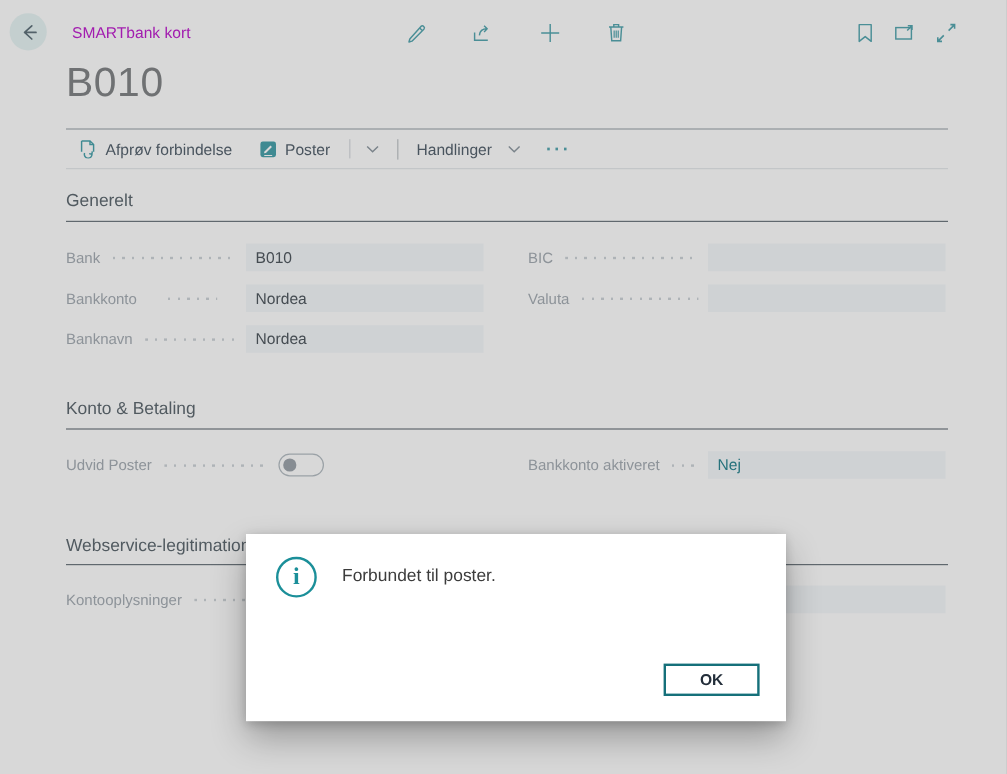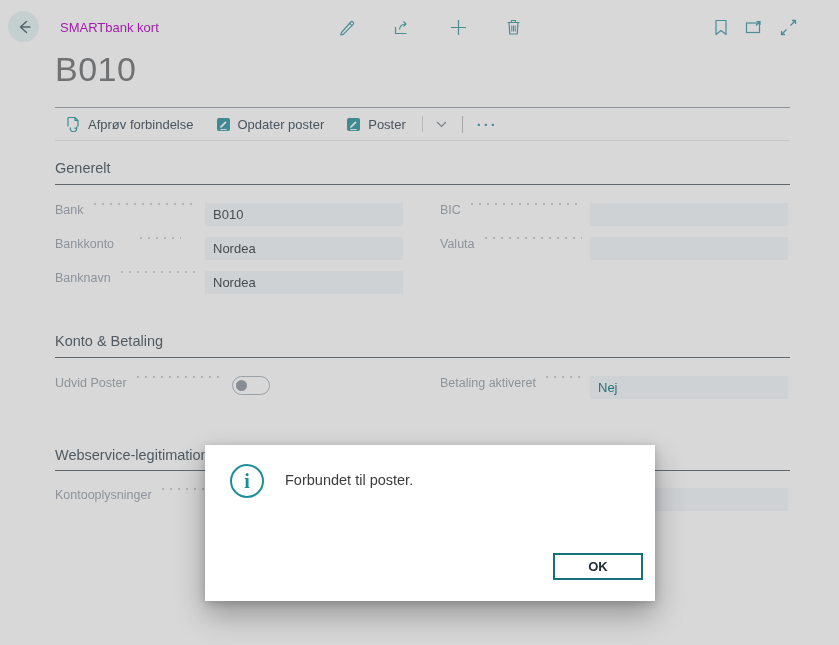--- a/index.html
+++ b/index.html
@@ -26,41 +26,41 @@
     font-size:13px;color:#49545e;white-space:nowrap;}
   .ab-item .ab-ic{color:#3f8a92;display:flex;}
   .ab-chev{color:#7a838a;display:flex;margin-left:6px;}
   .ab-split{width:1px;height:16px;background:#b7babd;margin-left:9px;}
   .ab-divider{width:1px;height:17px;background:#a3a7aa;margin:0 4px;}
   .ab-more{color:#4a8e96;font-size:15px;font-weight:bold;letter-spacing:2px;padding:0 10px;cursor:pointer;}
   
   .section-title{position:absolute;left:55px;font-size:14.5px;font-weight:normal;color:#515a60;}
   .section-rule{position:absolute;left:55px;width:735px;height:1px;background:#60686e;}
   
-  .frow{position:absolute;height:23px;display:flex;align-items:flex-start;}
+  .frow{position:absolute;height:23px;display:flex;align-items:center;}
   .flabel{font-size:12.5px;color:#8d9399;white-space:nowrap;flex:none;}
   .leader{flex:1;height:2px;margin:0 8px 0 10px;
     background-image:repeating-linear-gradient(90deg,#aeb3b7 0 2px,transparent 2px 8px);}
   .fbox{flex:none;width:198px;height:23px;background:#cfd2d4;box-sizing:border-box;
     display:flex;align-items:center;padding:0 8px;font-size:13px;color:#454c52;}
   .fbox.empty{color:transparent;}
   .fbox .link-val{color:#27727c;}
   .masked{font-size:8px;letter-spacing:2px;color:#3e444a;}
   
   .toggle{flex:none;width:38px;height:19px;border:1px solid #9aa1a6;border-radius:10px;
     box-sizing:border-box;position:relative;cursor:pointer;background:transparent;}
   .toggle .knob{position:absolute;left:3px;top:3px;width:11px;height:11px;border-radius:50%;background:#878d93;}
   
   .dialog{position:absolute;left:205px;top:445px;width:450px;height:156px;background:#ffffff;
     box-shadow:0 14px 28px rgba(0,0,0,.30),0 2px 8px rgba(0,0,0,.18);z-index:20;}
   .dlg-info{position:absolute;left:25px;top:19px;width:34px;height:34px;border-radius:50%;
     border:2px solid #1b8f99;box-sizing:border-box;display:flex;align-items:center;justify-content:center;
     color:#1b8f99;font-size:20px;font-weight:bold;font-family:"Liberation Serif",serif;}
   .dlg-msg{position:absolute;left:80px;top:27px;font-size:14.5px;color:#3c3c3c;}
-  .dlg-ok{position:absolute;left:348px;top:108px;width:90px;height:27px;background:#ffffff;
+  .dlg-ok{position:absolute;left:348px;top:108px;width:80px;height:27px;background:#ffffff;
     border:2px solid #15707a;box-sizing:border-box;display:flex;align-items:center;justify-content:center;
     font-size:13px;font-weight:bold;color:#232e3a;cursor:pointer;}
 </style>
 </head>
 <body>
 
 <div class="screen">
 
   <div class="back-btn">
     <svg width="16" height="16" viewBox="0 0 16 16">
@@ -124,39 +124,37 @@
       <span>Afprøv forbindelse</span>
     </div>
     <div class="ab-item">
       <span class="ab-ic">
         <svg width="15" height="15" viewBox="0 0 15 15">
             <rect x="1" y="1" width="13" height="13" rx="2" fill="currentColor"></rect>
             <path d="M4 10.8 l1.6 -0.4 5-5 -1.2-1.2 -5 5 z" fill="#d8d8d8"></path>
             <path d="M4.2 12.6 h6.6" stroke="#d8d8d8" stroke-width="1"></path>
           </svg>
       </span>
-      <span>Opdater poster</span>
-    </div>
-    <div class="ab-item">
-      <span class="ab-ic">
-        <svg width="15" height="15" viewBox="0 0 15 15">
-            <rect x="1" y="1" width="13" height="13" rx="2" fill="currentColor"></rect>
-            <path d="M4 10.8 l1.6 -0.4 5-5 -1.2-1.2 -5 5 z" fill="#d8d8d8"></path>
-            <path d="M4.2 12.6 h6.6" stroke="#d8d8d8" stroke-width="1"></path>
-          </svg>
-      </span>
       <span>Poster</span>
       <span class="ab-split"></span>
       <span class="ab-chev">
         <svg width="11" height="7" viewBox="0 0 11 7">
             <path d="M1 1 l4.5 4.5 L10 1" stroke="currentColor" stroke-width="1.2" fill="none"></path>
           </svg>
       </span>
     </div>
     <div class="ab-divider"></div>
+    <div class="ab-item">
+      <span>Handlinger</span>
+      <span class="ab-chev">
+        <svg width="11" height="7" viewBox="0 0 11 7">
+            <path d="M1 1 l4.5 4.5 L10 1" stroke="currentColor" stroke-width="1.2" fill="none"></path>
+          </svg>
+      </span>
+    </div>
     <div class="ab-more">···</div>
   </div>
 
   <div class="section-title" style="top:160px;">Generelt</div>
   <div class="section-rule" style="top:184px;"></div>
 
   <div class="frow" style="left:55px;top:203px;width:348px;">
     <span class="flabel">Bank</span>
     <span class="leader"></span>
     <span class="fbox">B010</span>
@@ -187,21 +185,21 @@
 
   <div class="frow" style="left:55px;top:376px;width:348px;">
     <span class="flabel">Udvid Poster</span>
     <span class="leader" style="margin-right:10px;max-width:85px;"></span>
     <span class="toggle">
         <span class="knob"></span>
       </span>
     <span style="flex:1;"></span>
   </div>
   <div class="frow" style="left:440px;top:376px;width:348px;">
-    <span class="flabel">Betaling aktiveret</span>
+    <span class="flabel">Bankkonto aktiveret</span>
     <span class="leader"></span>
     <span class="fbox">
         <span class="link-val">Nej</span>
       </span>
   </div>
 
   <div class="section-title" style="top:447px;">Webservice-legitimationsoplysninger</div>
   <div class="section-rule" style="top:470px;"></div>
 
   <div class="frow" style="left:55px;top:488px;width:733px;">

